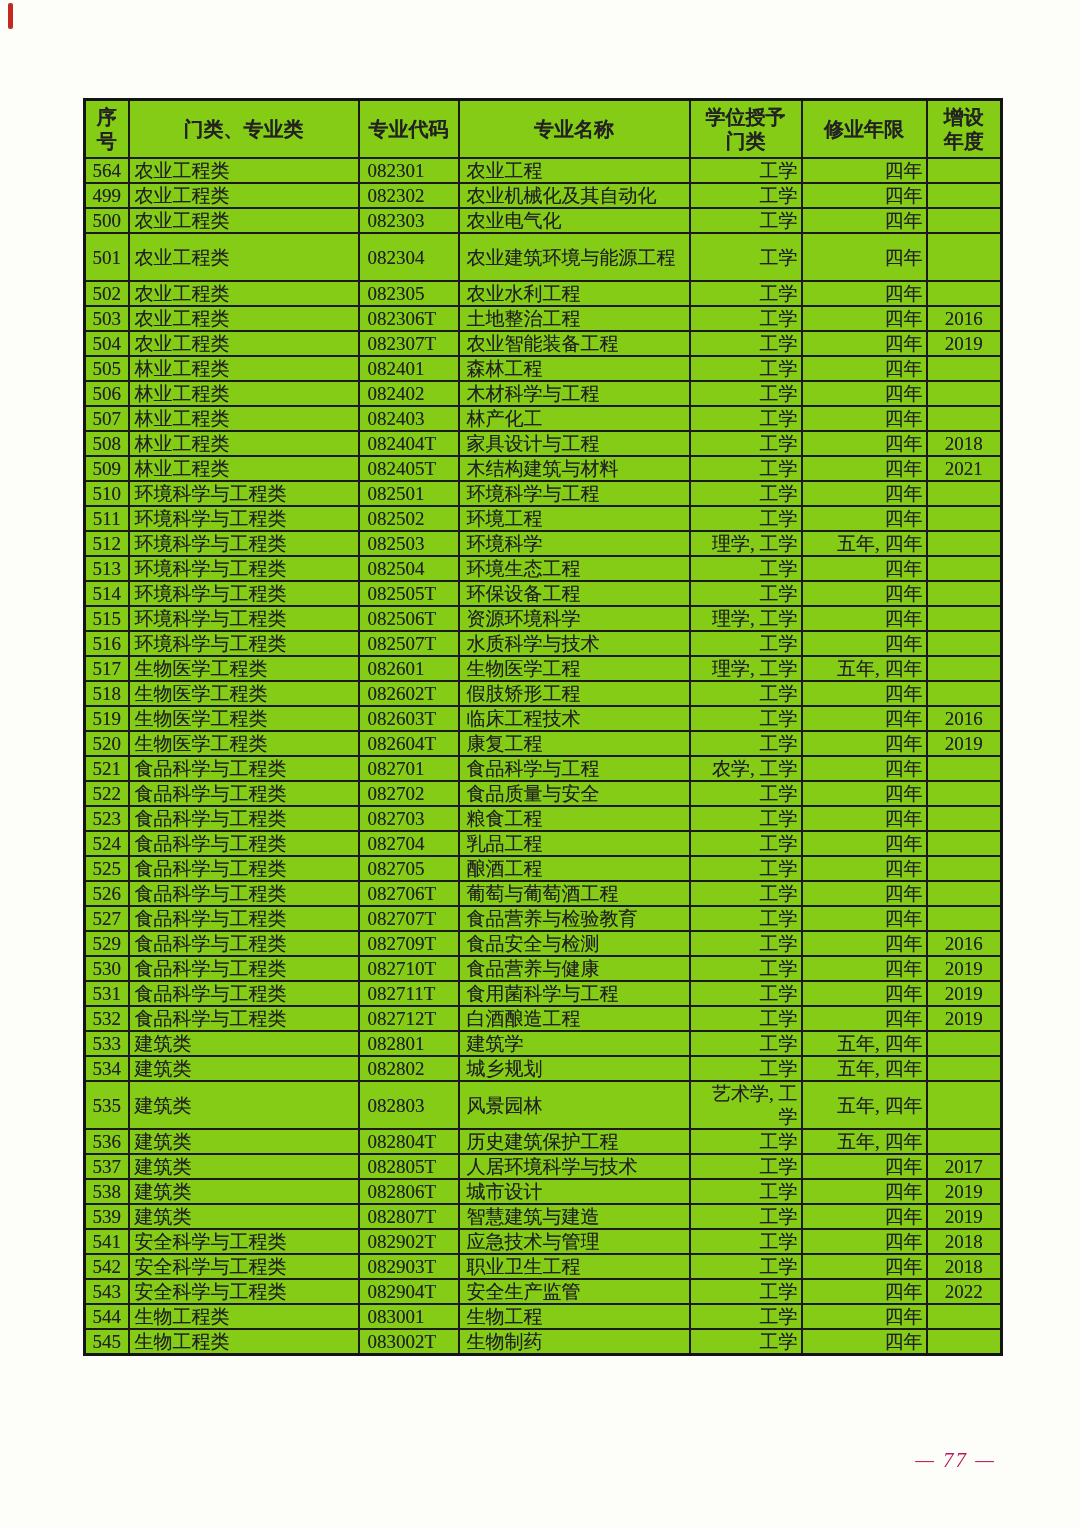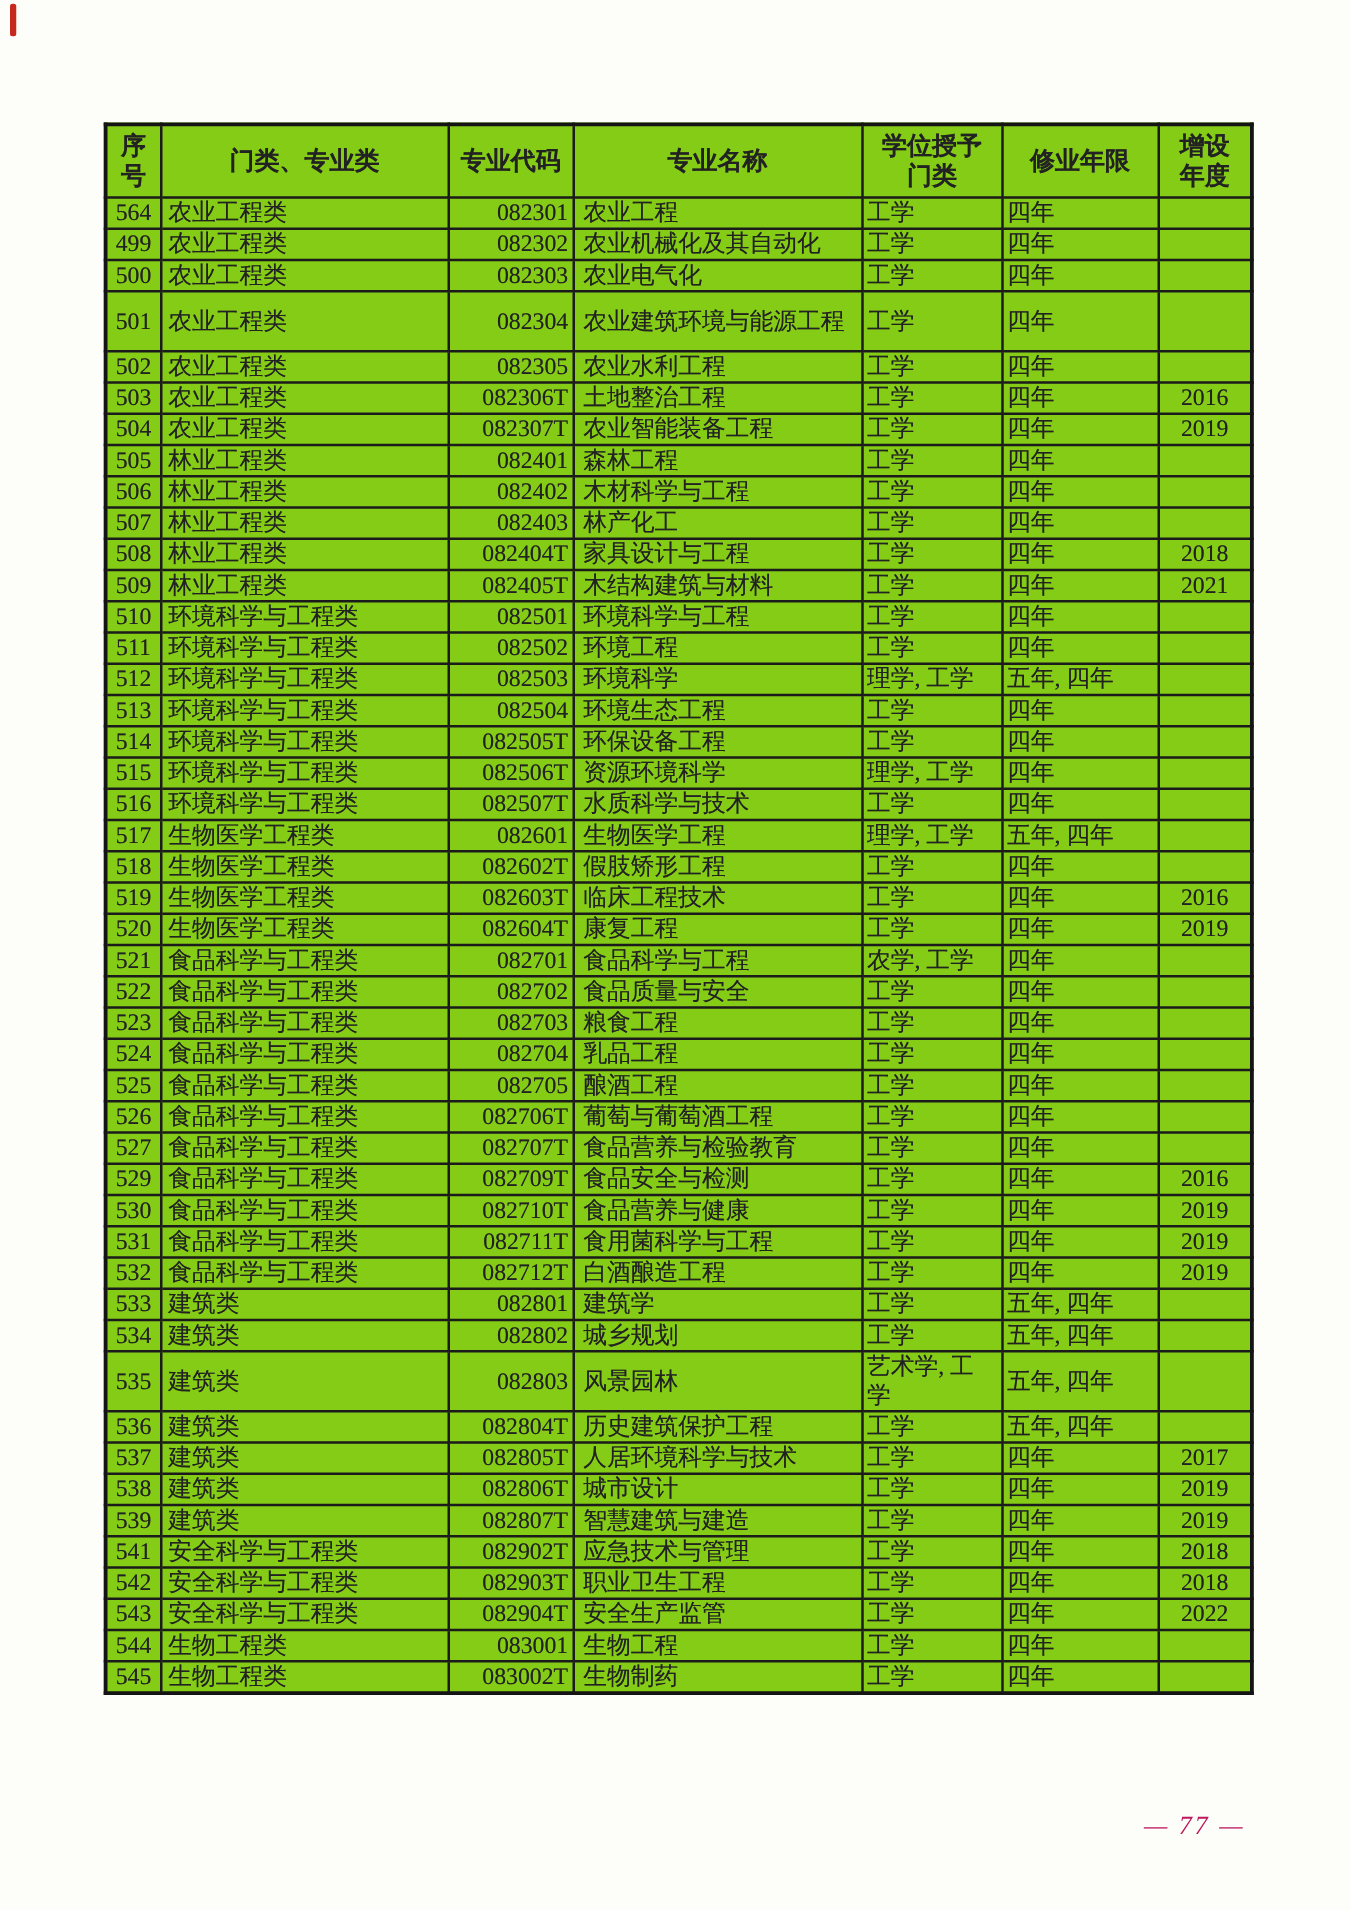--- a/index.html
+++ b/index.html
@@ -45,24 +45,24 @@
   table.majors td {
     font-size: 19px;
     line-height: 23px;
     height: 23px;
     padding: 0 3px;
     vertical-align: middle;
   }
   tr.tall td { height: 46px; }
   .c-no   { text-align: center; }
   .c-cat  { text-align: left; padding-left: 5px !important; }
-  .c-code { text-align: right; padding-left: 8px !important; margin-left: 48px; }
+  .c-code { text-align: left; padding-left: 8px !important; margin-left: 48px; }
   .c-name { text-align: left; padding-left: 7px !important; }
-  .c-deg  { text-align: left; }
-  .c-yrs  { text-align: left; }
+  .c-deg  { text-align: right; }
+  .c-yrs  { text-align: right; }
   .c-add  { text-align: center; margin-left: 28px; }
   .page-number {
     position: absolute;
     right: 84px; top: 1448px;
     font-size: 21px;
     font-style: italic;
     letter-spacing: 2px;
     color: #be185d;
   }
 </style>

